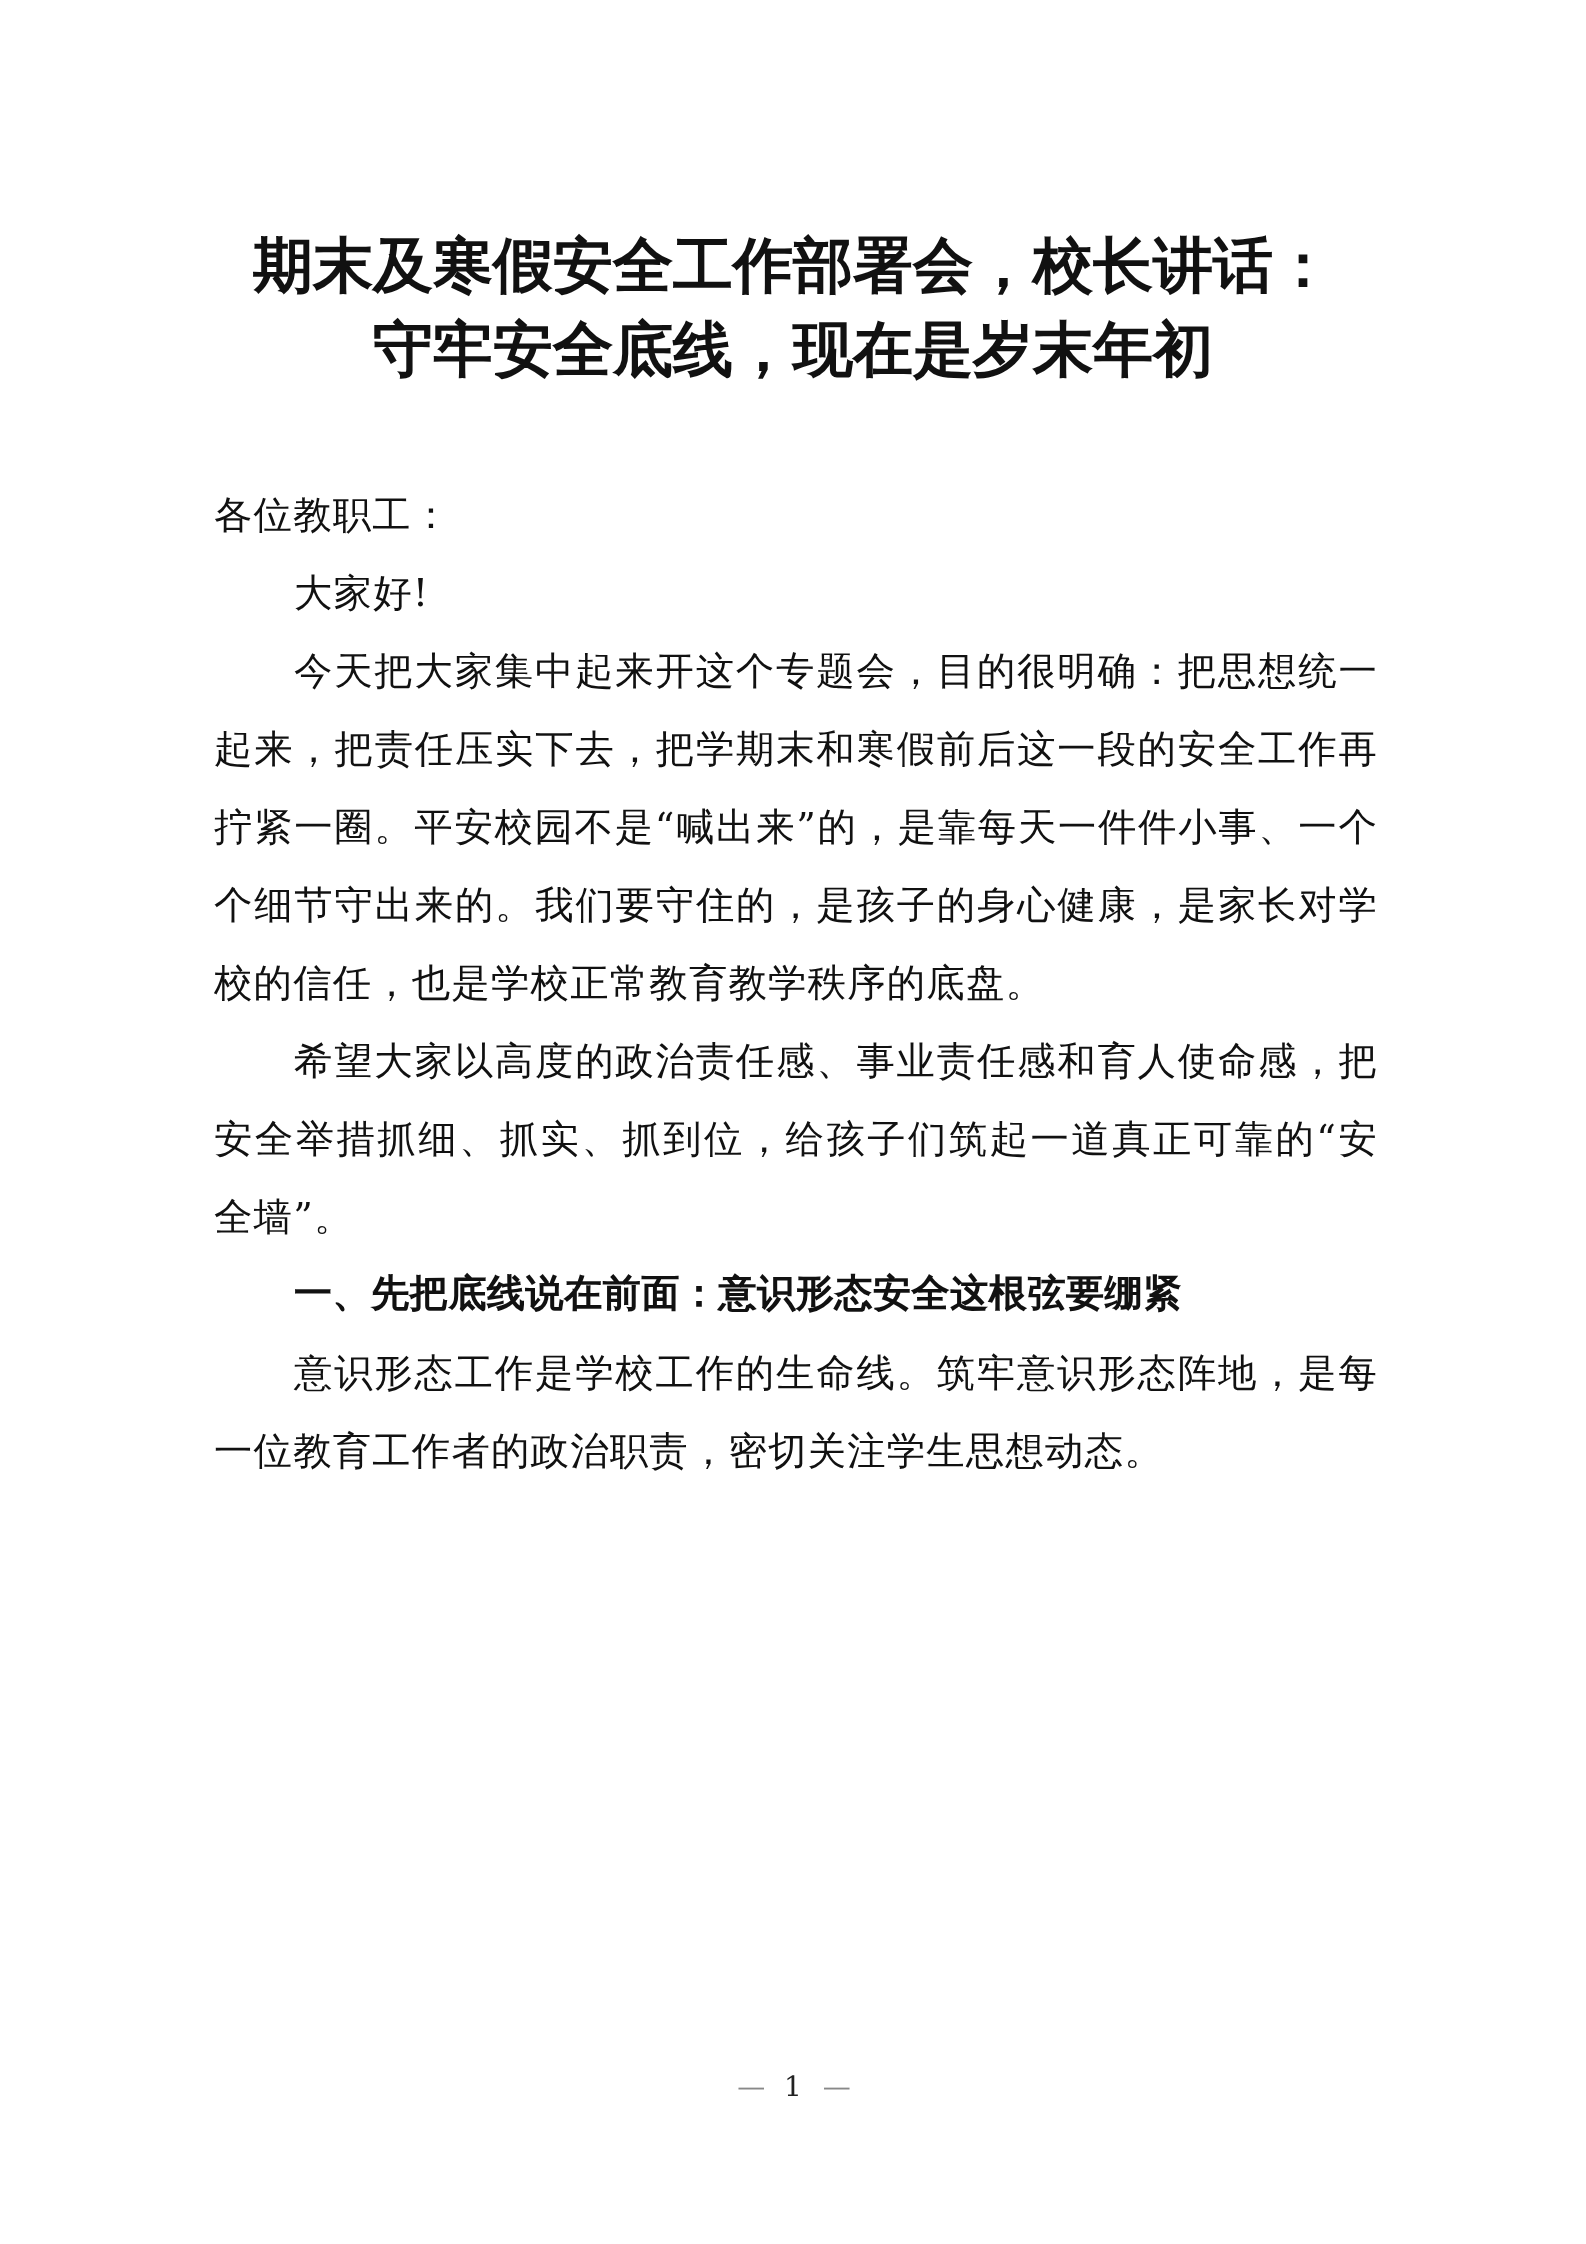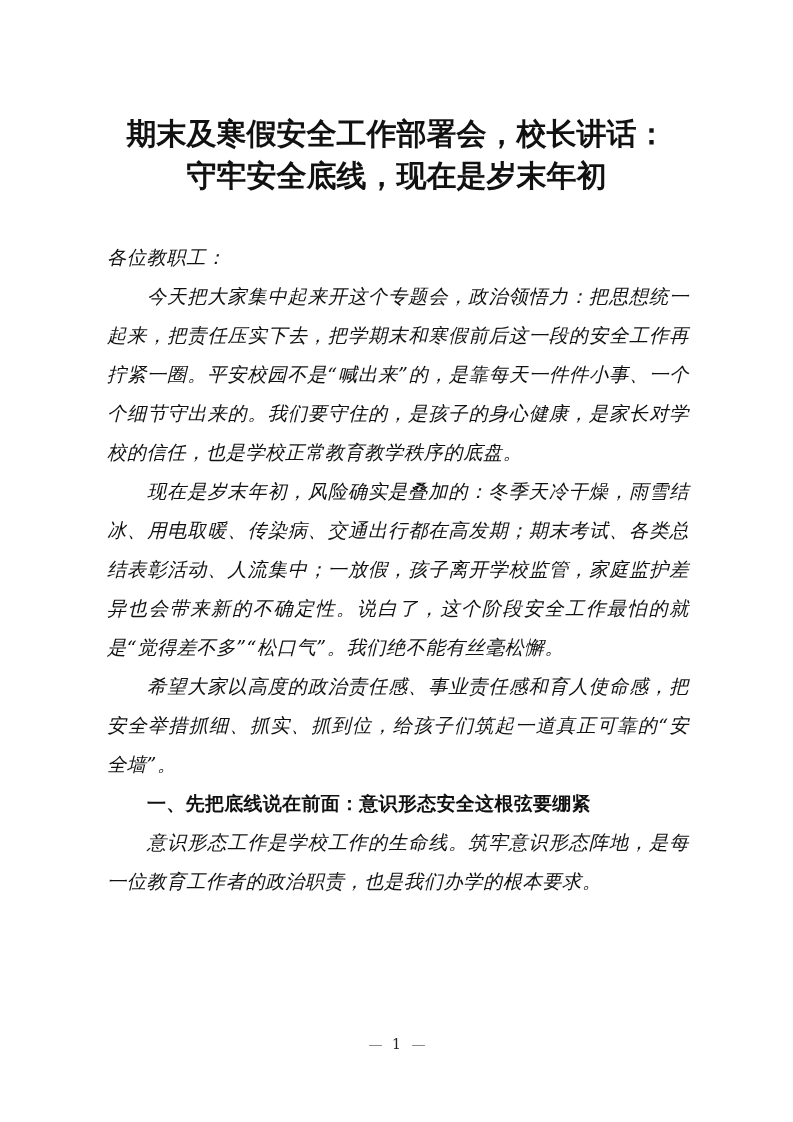--- a/index.html
+++ b/index.html
@@ -6,45 +6,45 @@
   body { width: 793px; height: 1122px; position: relative; overflow: hidden;
          font-family: "DejaVu Serif", "Liberation Serif", serif; color: #111; }
   .page { position: absolute; left: 0; top: 0; width: 793px; height: 898px; background: #fff; }
   .title { position: absolute; left: 60px; width: 673px; text-align: center;
            font-family: "DejaVu Sans", "Liberation Sans", sans-serif; font-weight: bold;
            font-size: 30px; line-height: 42px; color: #111; letter-spacing: 0px; }
   .title .t1 { display: block; }
   .title .t2 { display: block; }
   .body { position: absolute; left: 107px; top: 238px; width: 582px;
           font-size: 19.2px; line-height: 39px; letter-spacing: 0.6px; }
-  .p { margin: 0; text-align: justify; text-align-last: left; font-style: italic; }
+  .p { margin: 0; text-align: justify; text-align-last: left; }
   .indent { text-indent: 40px; }
   .heading { margin: 0; text-indent: 40px; font-family: "DejaVu Sans", "Liberation Sans", sans-serif;
              font-weight: bold; font-size: 19px; letter-spacing: 0.3px; }
   .footer { position: absolute; top: 1036px; left: 0; width: 793px; text-align: center;
             font-size: 14px; color: #222; }
   .footer .dash { color: #888; letter-spacing: -1px; }
 </style>
 </head>
 <body>
 
 <div class="page">
 
   <div class="title" style="top:113px;">
     <span class="t1">期末及寒假安全工作部署会，校长讲话：</span>
     <span class="t2">守牢安全底线，现在是岁末年初</span>
   </div>
 
   <div class="body">
     <p class="p">各位教职工：</p>
-    <p class="p indent">今天把大家集中起来开这个专题会，政治领悟力：把思想统一起来，把责任压实下去，把学期末和寒假前后这一段的安全工作再拧紧一圈。平安校园不是“喊出来”的，是靠每天一件件小事、一个个细节守出来的。我们要守住的，是孩子的身心健康，是家长对学校的信任，也是学校正常教育教学秩序的底盘。</p>
-    <p class="p indent">现在是岁末年初，风险确实是叠加的：冬季天冷干燥，雨雪结冰、用电取暖、传染病、交通出行都在高发期；期末考试、各类总结表彰活动、人流集中；一放假，孩子离开学校监管，家庭监护差异也会带来新的不确定性。说白了，这个阶段安全工作最怕的就是“觉得差不多”“松口气”。我们绝不能有丝毫松懈。</p>
+    <p class="p indent">大家好!</p>
+    <p class="p indent">今天把大家集中起来开这个专题会，目的很明确：把思想统一起来，把责任压实下去，把学期末和寒假前后这一段的安全工作再拧紧一圈。平安校园不是“喊出来”的，是靠每天一件件小事、一个个细节守出来的。我们要守住的，是孩子的身心健康，是家长对学校的信任，也是学校正常教育教学秩序的底盘。</p>
     <p class="p indent">希望大家以高度的政治责任感、事业责任感和育人使命感，把安全举措抓细、抓实、抓到位，给孩子们筑起一道真正可靠的“安全墙”。</p>
     <p class="heading">一、先把底线说在前面：意识形态安全这根弦要绷紧</p>
-    <p class="p indent">意识形态工作是学校工作的生命线。筑牢意识形态阵地，是每一位教育工作者的政治职责，也是我们办学的根本要求。</p>
+    <p class="p indent">意识形态工作是学校工作的生命线。筑牢意识形态阵地，是每一位教育工作者的政治职责，密切关注学生思想动态。</p>
   </div>
 
   <div class="footer">
     <span class="dash">—</span>
     <span style="margin:0 6px;">1</span>
     <span class="dash">—</span>
   </div>
 
 </div>
 

